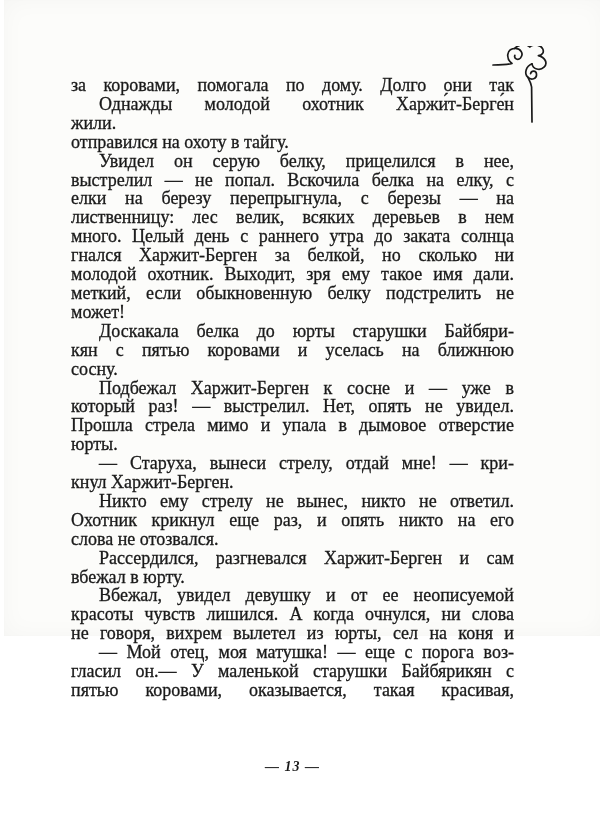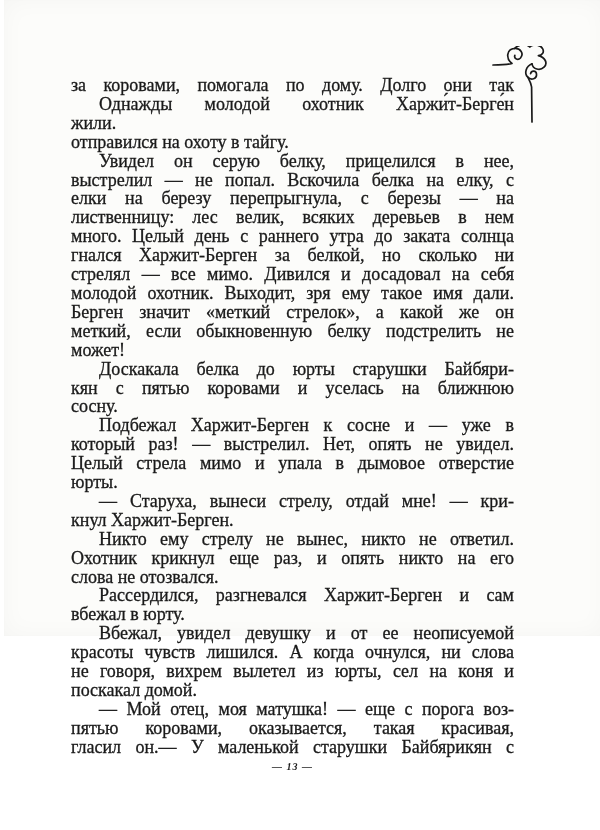--- a/index.html
+++ b/index.html
@@ -46,21 +46,21 @@
   .line.indent { text-indent: 28px; }
   .line.end { text-align-last: left; }
   .pageno {
     position: absolute;
     left: 67px;
     top: 757px;
     width: 443px;
     text-align: center;
     font-style: italic;
     font-weight: bold;
-    font-size: 10px;
+    font-size: 14px;
     line-height: 20px;
     letter-spacing: 1px;
     color: var(--ink, #1a1a1a);
   }
 </style>
 </head>
 <body style="--ink: #1a1a1a; --paper: #fcfcfa;">
 
 <div class="page">
 
@@ -88,43 +88,40 @@
       <div class="line">за коровами, помогала по дому. Долго они так</div>
       <div class="line indent">Однажды молодой охотник Харжи́т-Берге́н</div>
       <div class="line end">жили.</div>
       <div class="line end">отправился на охоту в тайгу.</div>
       <div class="line indent">Увидел он серую белку, прицелился в нее,</div>
       <div class="line">выстрелил — не попал. Вскочила белка на елку, с</div>
       <div class="line">елки на березу перепрыгнула, с березы — на</div>
       <div class="line">лиственницу: лес велик, всяких деревьев в нем</div>
       <div class="line">много. Целый день с раннего утра до заката солнца</div>
       <div class="line">гнался Харжит-Берген за белкой, но сколько ни</div>
-      <div class="line">стрелял — все мимо. Дивился и досадовал на себя</div>
       <div class="line">молодой охотник. Выходит, зря ему такое имя дали.</div>
-      <div class="line">Берген значит «меткий стрелок», а какой же он</div>
       <div class="line">меткий, если обыкновенную белку подстрелить не</div>
       <div class="line end">может!</div>
       <div class="line indent">Доскакала белка до юрты старушки Байбяри-</div>
       <div class="line">кян с пятью коровами и уселась на ближнюю</div>
       <div class="line end">сосну.</div>
       <div class="line indent">Подбежал Харжит-Берген к сосне и — уже в</div>
       <div class="line">который раз! — выстрелил. Нет, опять не увидел.</div>
-      <div class="line">Целый стрела мимо и упала в дымовое отверстие</div>
+      <div class="line">Прошла стрела мимо и упала в дымовое отверстие</div>
       <div class="line end">юрты.</div>
       <div class="line indent">— Старуха, вынеси стрелу, отдай мне! — кри-</div>
       <div class="line end">кнул Харжит-Берген.</div>
       <div class="line indent">Никто ему стрелу не вынес, никто не ответил.</div>
       <div class="line">Охотник крикнул еще раз, и опять никто на его</div>
       <div class="line end">слова не отозвался.</div>
       <div class="line indent">Рассердился, разгневался Харжит-Берген и сам</div>
       <div class="line end">вбежал в юрту.</div>
       <div class="line indent">Вбежал, увидел девушку и от ее неописуемой</div>
       <div class="line">красоты чувств лишился. А когда очнулся, ни слова</div>
       <div class="line">не говоря, вихрем вылетел из юрты, сел на коня и</div>
-      <div class="line end">поскакал домой.</div>
       <div class="line indent">— Мой отец, моя матушка! — еще с порога воз-</div>
+      <div class="line">гласил он.— У маленькой старушки Байбярикян с</div>
       <div class="line">пятью коровами, оказывается, такая красивая,</div>
-      <div class="line">гласил он.— У маленькой старушки Байбярикян с</div>
     </div>
 
   <div class="pageno">— 13 —</div>
 
 </div>
 
 </body></html>

